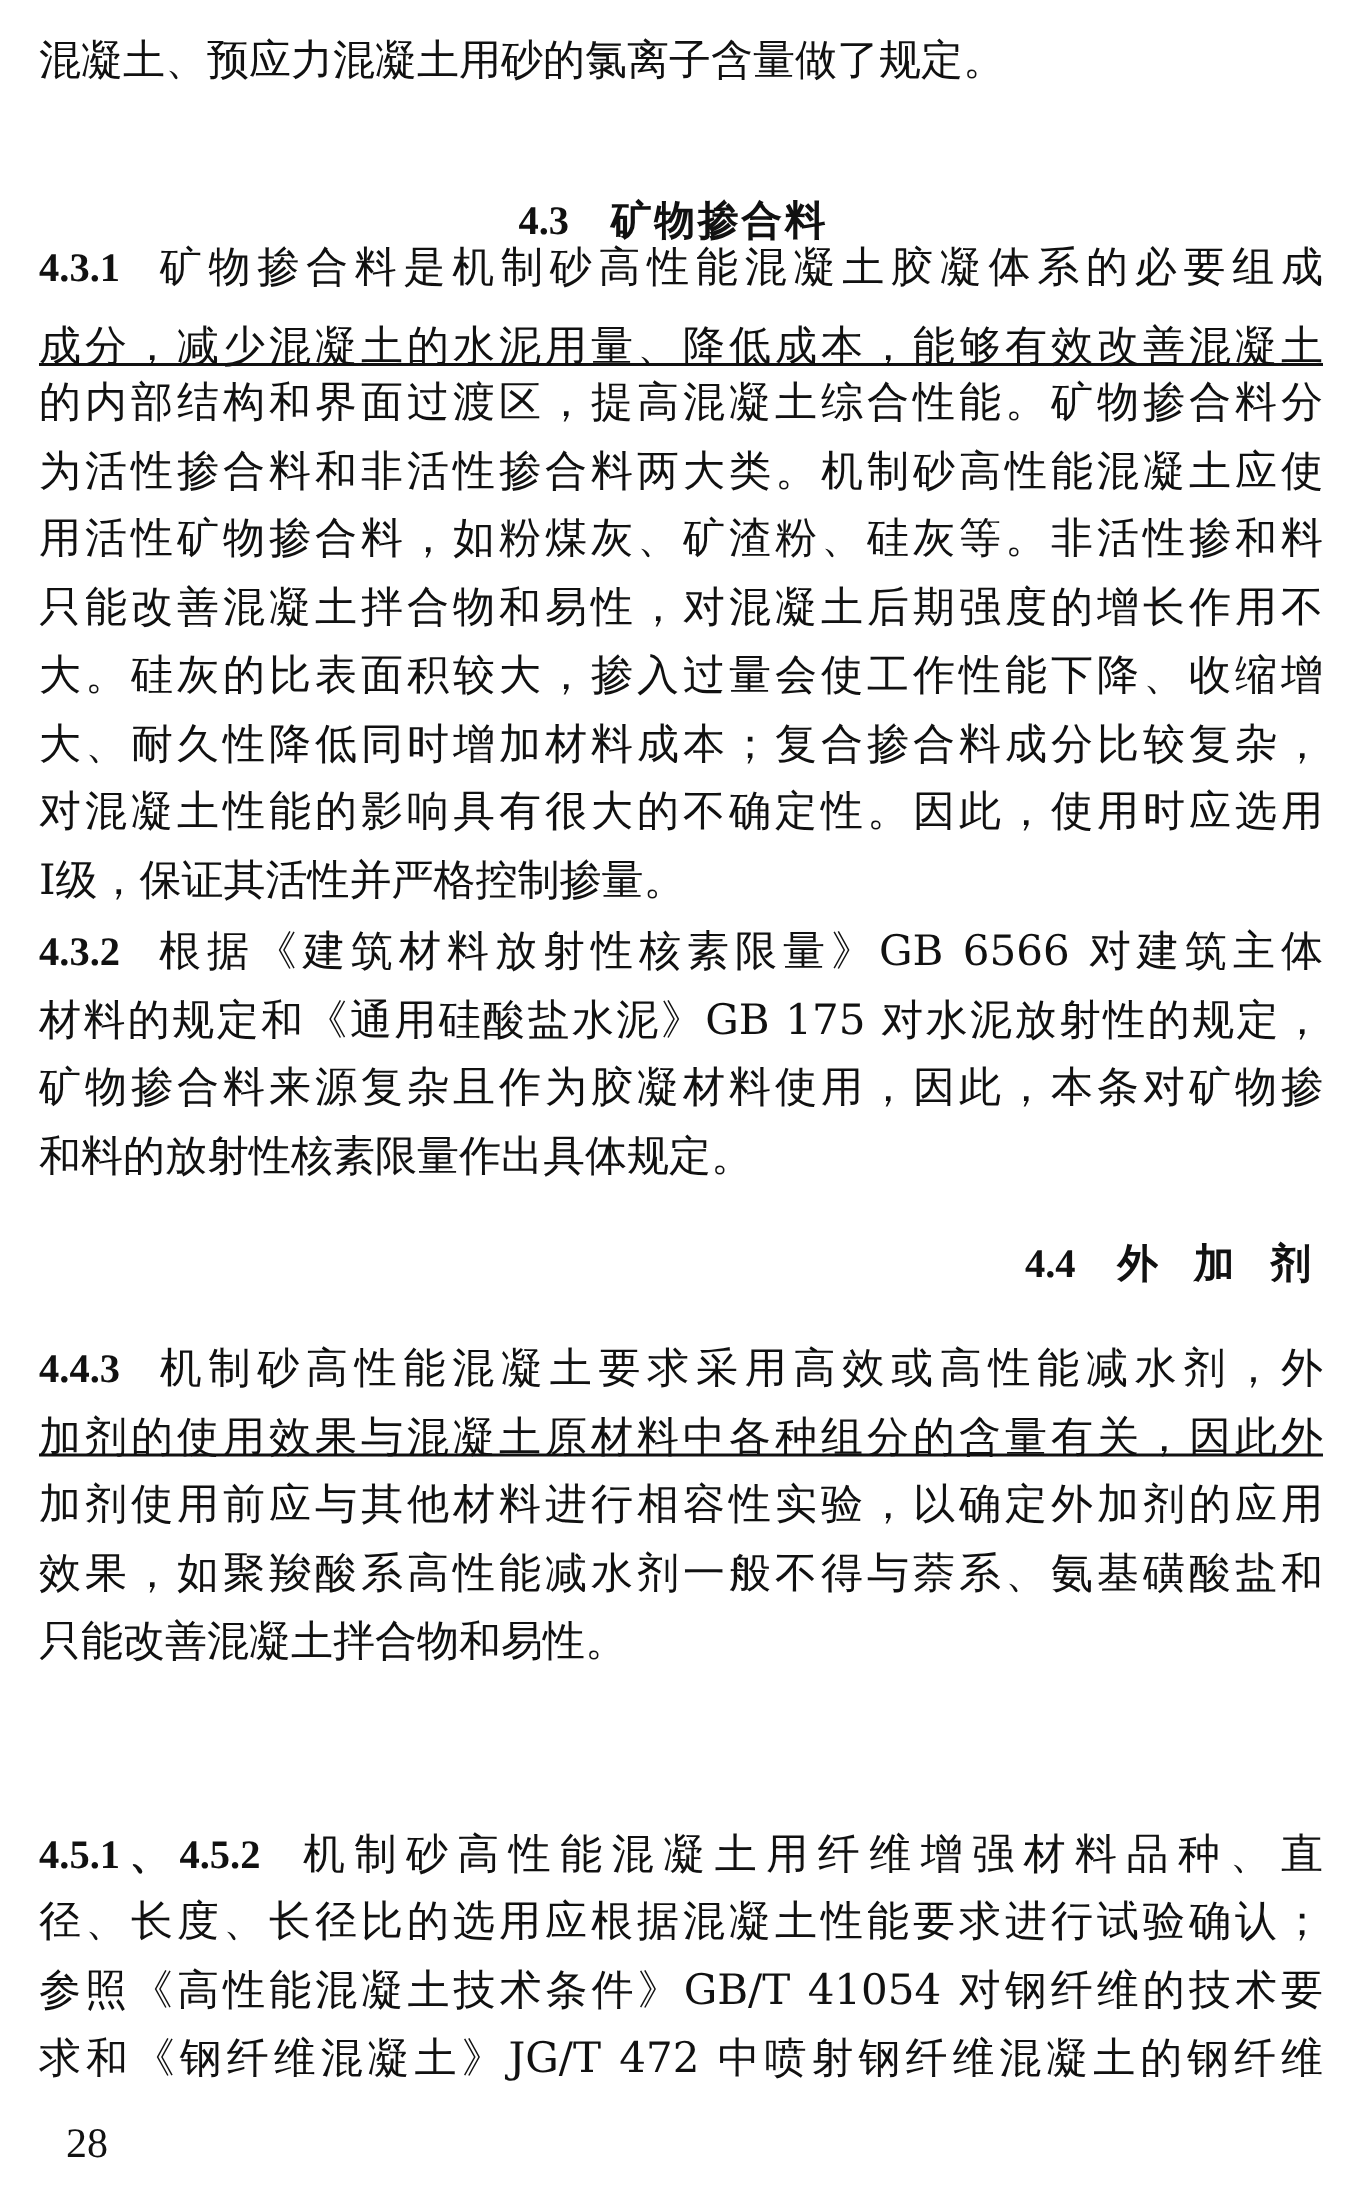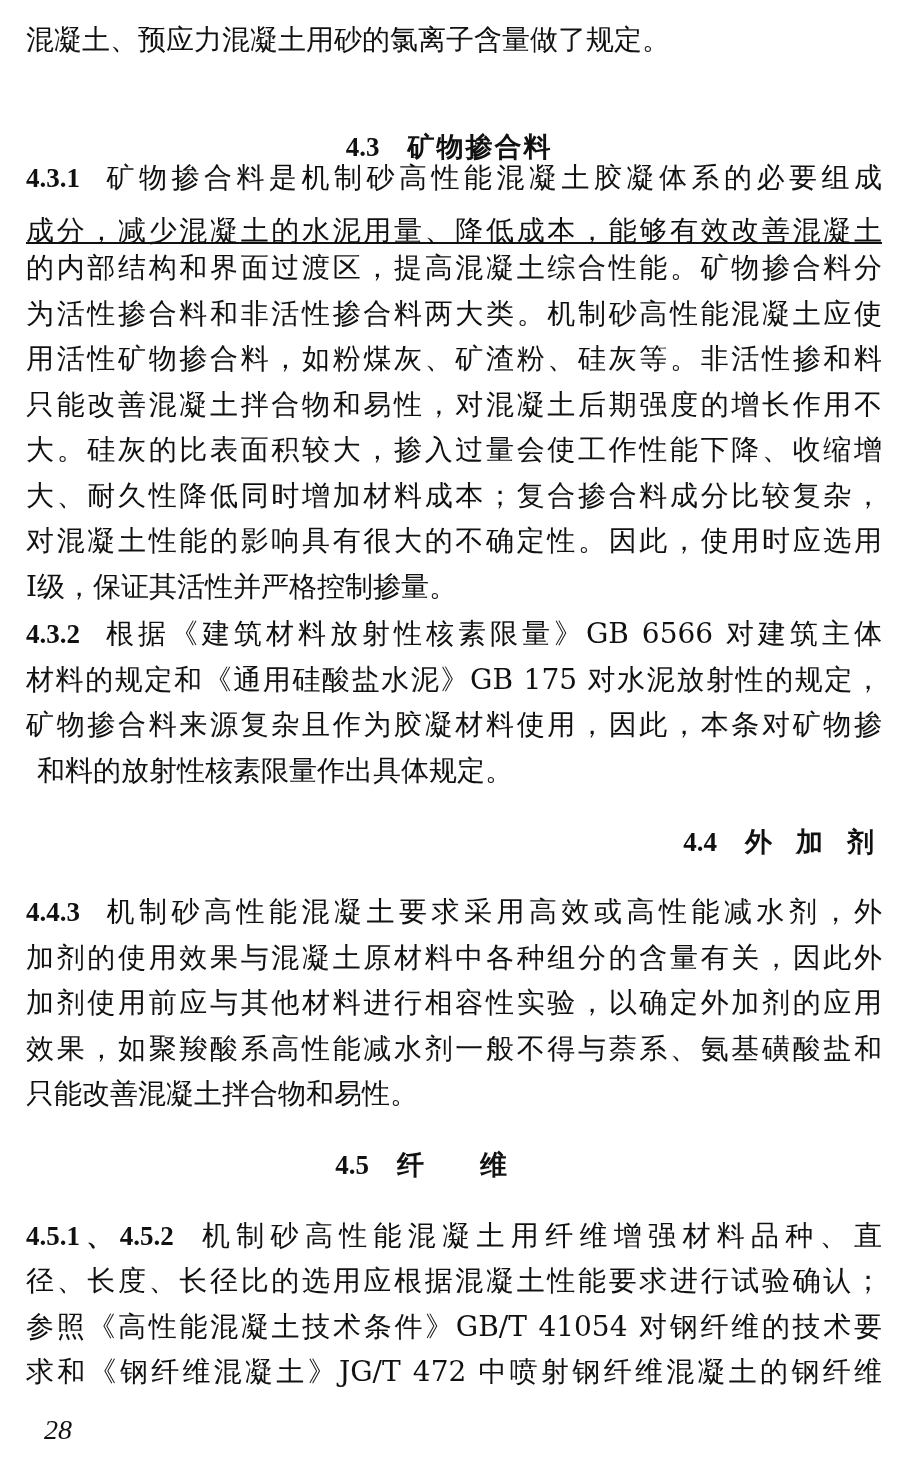--- a/index.html
+++ b/index.html
@@ -10,21 +10,21 @@
           font-size: 28px; white-space: nowrap; text-align: justify; text-align-last: justify;
           letter-spacing: 0px; }
   .line.last { text-align: left; text-align-last: left; }
   .num { font-family: "Liberation Serif", serif; font-weight: bold; font-size: 27px; margin-right: 22px; margin-top: 34px; }
   .heading { position: absolute; left: 0; width: 898px; text-align: center; font-size: 27px;
              font-weight: bold; height: 46px; line-height: 46px; }
   .heading .hnum { font-family: "Liberation Serif", serif; margin-right: 28px; }
   .heading .htitle { letter-spacing: 2px; }
   .heading .spaced { letter-spacing: 24px; }
   .heading .spaced2 { letter-spacing: 56px; }
-  .pagenum { position: absolute; left: 44px; top: 1414px; font-size: 28px; font-style: italic;
+  .pagenum { position: absolute; left: 44px; top: 1414px; font-size: 28px; 
              font-family: "Liberation Serif", serif; }
 </style>
 </head>
 <body>
 
 <div class="page">
 
   <div class="line last" style="top:17px;">混凝土、预应力混凝土用砂的氯离子含量做了规定。</div>
 
   <div class="heading" style="top:80px;margin-top:44px;">
@@ -41,38 +41,35 @@
     <div class="line" style="top:427px;">大。硅灰的比表面积较大，掺入过量会使工作性能下降、收缩增</div>
     <div class="line" style="top:473px;">大、耐久性降低同时增加材料成本；复合掺合料成分比较复杂，</div>
     <div class="line" style="top:518px;">对混凝土性能的影响具有很大的不确定性。因此，使用时应选用</div>
     <div class="line last" style="top:564px;">Ⅰ级，保证其活性并严格控制掺量。</div>
   </div>
 
   <div>
     <div class="line" style="top:611px;"><span class="num">4.3.2</span><span>根据《建筑材料放射性核素限量》GB 6566 对建筑主体</span></div>
     <div class="line" style="top:657px;">材料的规定和《通用硅酸盐水泥》GB 175 对水泥放射性的规定，</div>
     <div class="line" style="top:702px;">矿物掺合料来源复杂且作为胶凝材料使用，因此，本条对矿物掺</div>
-    <div class="line last" style="top:748px;margin-left:11px;">和料的放射性核素限量作出具体规定。</div>
+    <div class="line last" style="top:748px;">和料的放射性核素限量作出具体规定。</div>
   </div>
 
   <div class="heading" style="top:819px;text-align:right;">
     <span class="hnum">4.4</span><span class="spaced">外加剂</span>
   </div>
 
   <div>
     <div class="line" style="top:889px;"><span class="num">4.4.3</span><span>机制砂高性能混凝土要求采用高效或高性能减水剂，外</span></div>
-    <div class="line" style="top:935px;">加剂的使用效果与混凝土原材料中各种组分的含量有关，因此外</div>
+    <div class="line" style="top:935px;text-decoration:underline;">加剂的使用效果与混凝土原材料中各种组分的含量有关，因此外</div>
     <div class="line" style="top:980px;">加剂使用前应与其他材料进行相容性实验，以确定外加剂的应用</div>
     <div class="line" style="top:1026px;">效果，如聚羧酸系高性能减水剂一般不得与萘系、氨基磺酸盐和</div>
     <div class="line last" style="top:1071px;">只能改善混凝土拌合物和易性。</div>
   </div>
 
-  <div class="heading" style="top:1142px;">
-    <span class="hnum">4.5</span><span class="spaced2">纤维</span>
-  </div>
 
   <div>
     <div class="line" style="top:1213px;"><span class="num">4.5.1、4.5.2</span><span>机制砂高性能混凝土用纤维增强材料品种、直</span></div>
     <div class="line" style="top:1258px;">径、长度、长径比的选用应根据混凝土性能要求进行试验确认；</div>
     <div class="line" style="top:1304px;">参照《高性能混凝土技术条件》GB/T 41054 对钢纤维的技术要</div>
     <div class="line" style="top:1349px;">求和《钢纤维混凝土》JG/T 472 中喷射钢纤维混凝土的钢纤维</div>
   </div>
 
   <div class="pagenum">28</div>
 </div>

